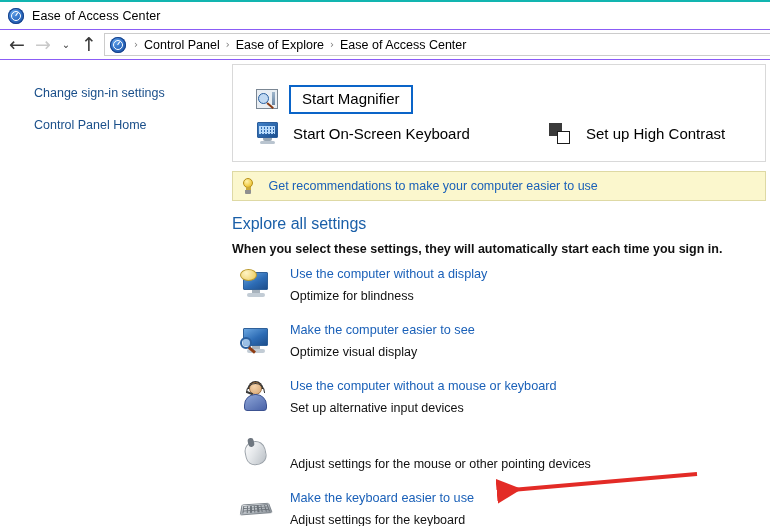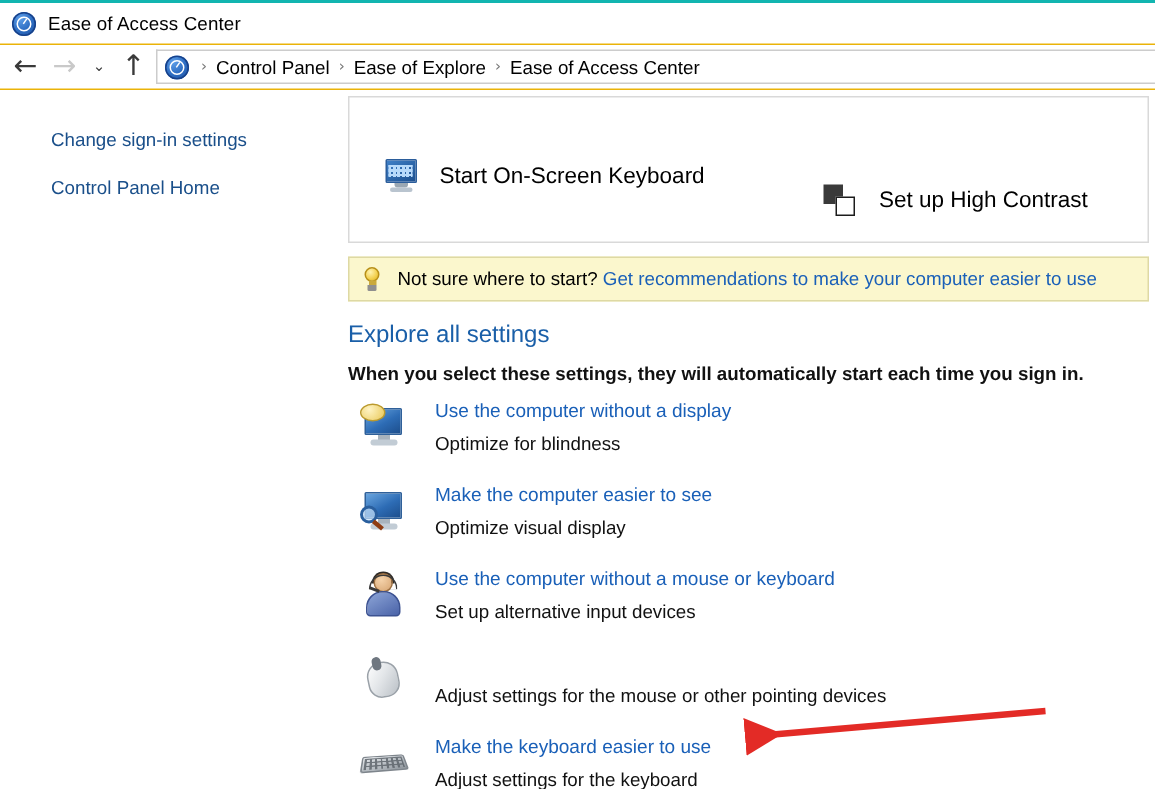--- a/index.html
+++ b/index.html
@@ -15,21 +15,21 @@
     font-size: 12px;
     color: #000000;
     -webkit-font-smoothing: antialiased;
   }
 
   
   #window {
     position: relative;
     width: 770px;
     height: 494px;
-    background: #eab308;
+    background: #8b5cf6;
     box-sizing: border-box;
   }
   .accent-line {
     position: absolute;
     top: 0; left: 0;
     width: 770px;
     height: 2px;
     background: #12b5b0;
   }
 
@@ -662,23 +662,31 @@
       </div>
       <div class="side-link home">
         <span class="side-label">Control Panel Home</span>
       </div>
     </div>
 
     <div class="mainpane">
 
       <div class="quickbox">
 
-
-
-        <div class="qa-row" style="left:22px; top:40px;">
+        <div class="qa-row" style="left:22px; top:20px;">
+          <span class="qa-icon">
+            <span class="ic-mag"></span>
+            <span class="ic-mag-lens"></span>
+            <span class="ic-mag-handle"></span>
+          </span>
+          <span class="qa-label qa-focus">Start Magnifier</span>
+        </div>
+
+
+        <div class="qa-row" style="left:22px; top:56px;">
           <span class="qa-icon">
             <span class="ic-oskb-mon"></span>
             <span class="ic-oskb-keys"></span>
             <span class="ic-oskb-stand"></span>
             <span class="ic-oskb-base"></span>
           </span>
           <span class="qa-label qa-plain">Start On-Screen Keyboard</span>
         </div>
 
         <div class="qa-row" style="left:315px; top:56px;">
@@ -690,21 +698,20 @@
         </div>
 
       </div>
 
       <div class="infobar">
         <span class="bulb">
           <span class="bulb-glass"></span>
           <span class="bulb-neck"></span>
           <span class="bulb-base"></span>
         </span>
-        <span class="infobar-text">Not sure where to start?</span>
         <span class="infobar-text">&nbsp;</span>
         <span class="infobar-text infobar-link">Get recommendations to make your computer easier to use</span>
       </div>
 
       <div class="explore-head">Explore all settings</div>
       <div class="explore-sub">When you select these settings, they will automatically start each time you sign in.</div>
 
       <div class="settings-list">
 
         <div class="setting-item">

